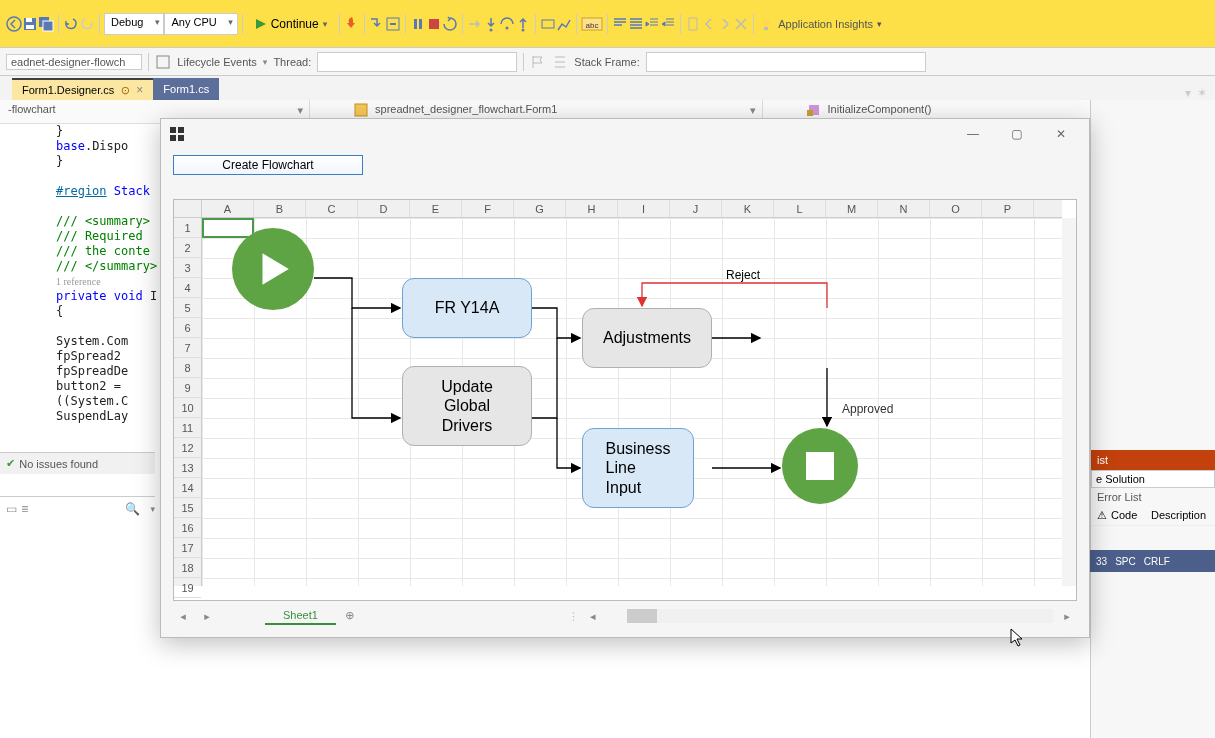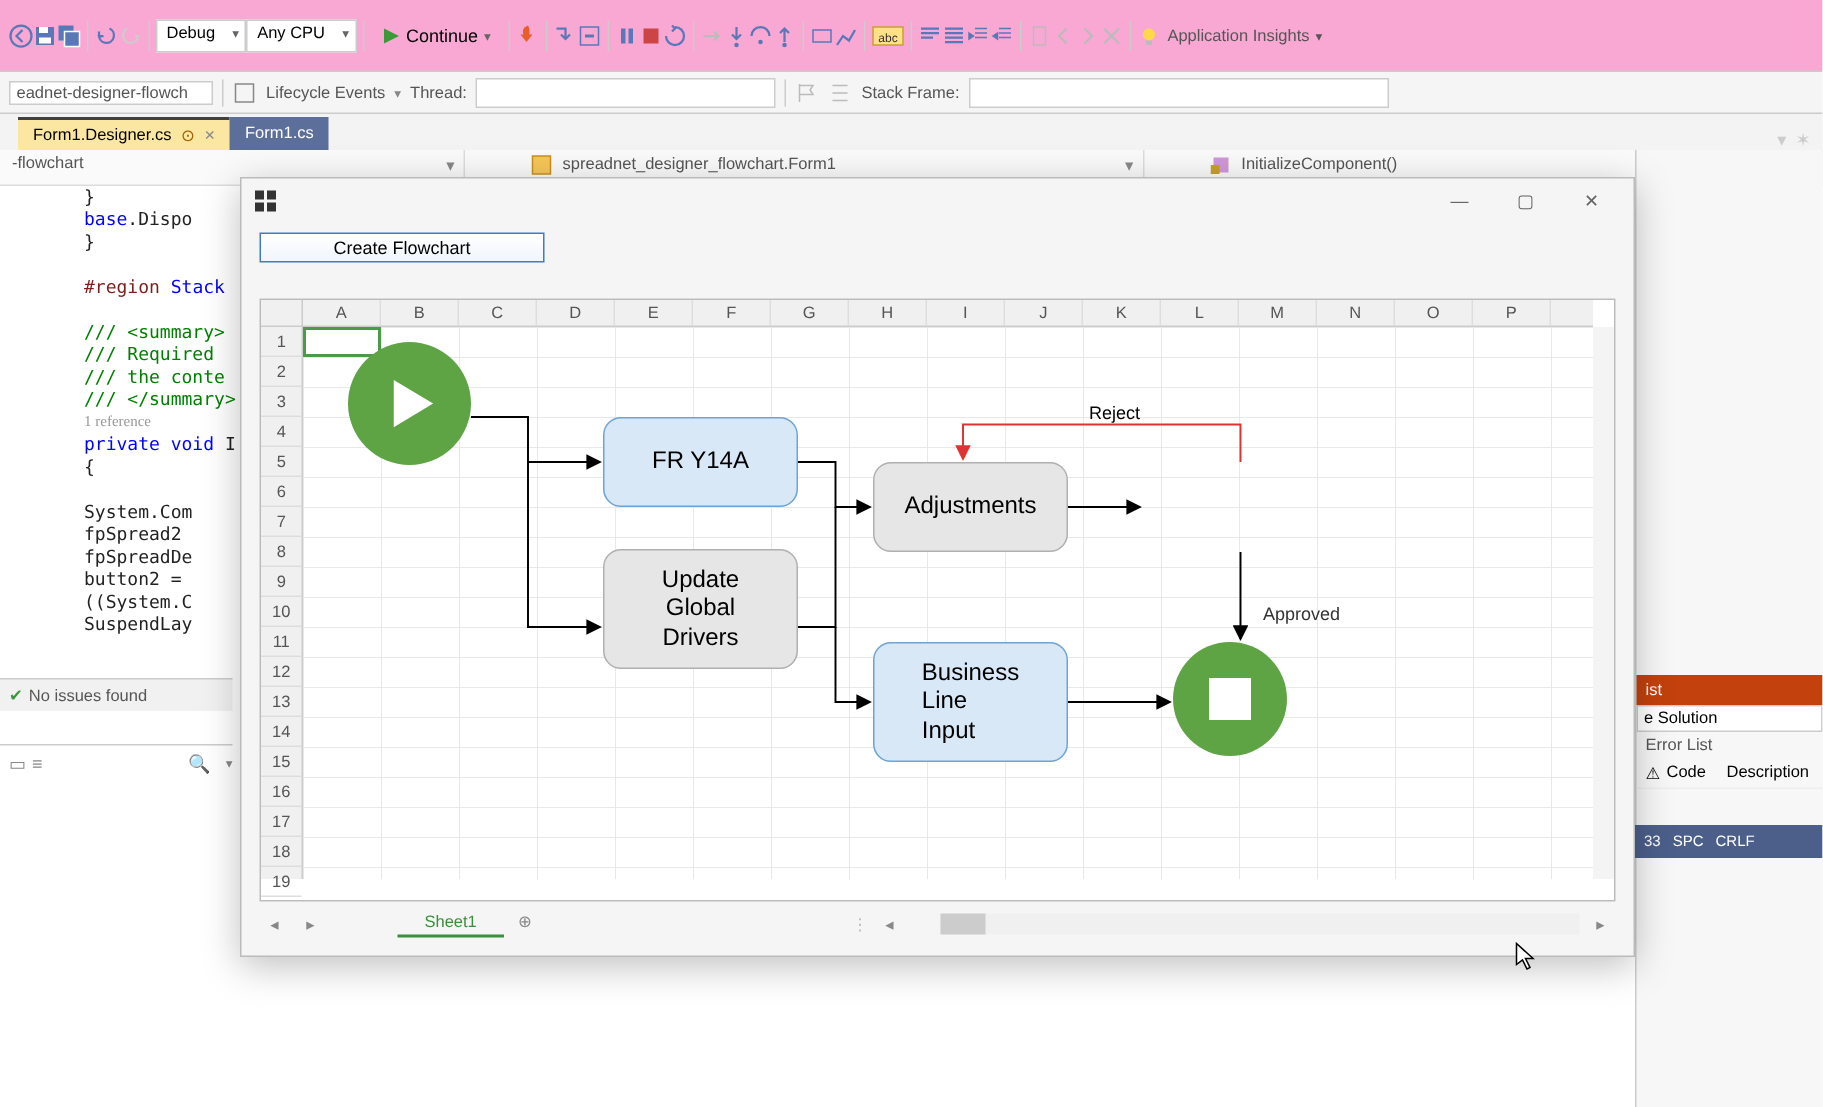--- a/index.html
+++ b/index.html
@@ -1,19 +1,19 @@
 <!DOCTYPE html>
 <html><head>
 <meta charset="utf-8">
 <style>
 * { box-sizing: border-box; margin: 0; padding: 0; }
 body { font-family: "Segoe UI", Tahoma, sans-serif; font-size: 12px; background: #fff; width: 1215px; height: 738px; overflow: hidden; position: relative; }
 
 
-.toolbar-top { height: 48px; background: #f9a8d4; border-bottom: 1px solid #ccc; display: flex; align-items: center; padding: 0 6px; gap: 0; }
+.toolbar-top { height: 48px; background: #fde047; border-bottom: 1px solid #ccc; display: flex; align-items: center; padding: 0 6px; gap: 0; }
 .toolbar-top .sep { width: 1px; height: 20px; background: #ccc; margin: 0 4px; }
 .tb-icon { width: 16px; height: 16px; display: inline-block; cursor: pointer; }
 .tb-combo { height: 22px; border: 1px solid #ccc; background: #fff; font-size: 11px; padding: 2px 20px 2px 6px; position: relative; cursor: pointer; }
 .tb-combo::after { content: "▾"; position: absolute; right: 4px; top: 3px; color: #666; font-size: 9px; }
 .tb-btn-continue { display: flex; align-items: center; gap: 4px; padding: 2px 8px; cursor: pointer; }
 .tb-btn-continue svg { width: 12px; height: 12px; }
 
 
 .toolbar-sub { height: 28px; background: #f5f5f5; border-bottom: 1px solid #ccc; display: flex; align-items: center; padding: 0 6px; gap: 6px; font-size: 11px; color: #555; }
 .sub-combo { height: 20px; border: 1px solid #ccc; background: #fff; padding: 1px 4px; min-width: 120px; }
@@ -30,21 +30,21 @@
 .nav-bar { height: 24px; background: #fafafa; border-bottom: 1px solid #ddd; display: flex; gap: 36px; }
 .nav-combo { flex: 1; border-right: 1px solid #ddd; padding: 3px 8px; font-size: 11px; color: #555; position: relative; cursor: pointer; overflow: hidden; white-space: nowrap; text-overflow: ellipsis; }
 .nav-combo::after { content: "▾"; position: absolute; right: 6px; top: 4px; color: #888; }
 .nav-icon { width: 14px; height: 14px; display: inline-block; vertical-align: middle; margin-right: 4px; }
 
 
 .code-area { position: absolute; top: 124px; left: 0; width: 305px; height: 340px; background: #fff; font-family: Consolas, monospace; font-size: 12px; line-height: 15px; padding-left: 56px; overflow: hidden; color: #222; }
 .code-area .kw { color: #0000ff; }
 .code-area .cm { color: #008000; }
 .code-area .ref { color: #999; font-size: 10px; font-family: "Segoe UI"; }
-.code-area .rg { color: #7f1d1d; }
+.code-area .rg { color: #0369a1; text-decoration: underline; }
 
 
 .status-frag { position: absolute; top: 452px; left: 0; width: 155px; height: 22px; background: #f1f1f1; border-top: 1px solid #ccc; font-size: 11px; color: #555; display: flex; align-items: center; padding-left: 6px; }
 
 
 .find-frag { position: absolute; top: 496px; left: 0; width: 155px; height: 24px; background: #fff; border-top: 1px solid #ccc; display: flex; align-items: center; gap: 4px; padding-left: 6px; }
 
 
 .right-strip { position: absolute; top: 100px; right: 0; width: 125px; height: 638px; background: #f7f7f7; border-left: 1px solid #ccc; font-size: 11px; }
 .right-strip .panel-hdr { background: #c2410c; color: #fff; padding: 4px 6px; }
@@ -85,21 +85,21 @@
 .fc-start svg { width: 42px; height: 42px; }
 .fc-end { width: 76px; height: 76px; border-radius: 50%; background: #5fa444; left: 580px; top: 210px; display: flex; align-items: center; justify-content: center; }
 .fc-end .sq { width: 28px; height: 28px; background: #fff; }
 .fc-box { border-radius: 12px; display: flex; align-items: center; justify-content: center; text-align: center; font-size: 16px; padding: 4px 8px; line-height: 1.2; }
 .fc-box.blue { background: #d9e8f7; border: 1px solid #6ea3d6; }
 .fc-box.gray { background: #e6e6e6; border: 1px solid #b0b0b0; }
 .fc-fr { left: 200px; top: 60px; width: 130px; height: 60px; }
 .fc-upd { left: 200px; top: 148px; width: 130px; height: 80px; }
 .fc-adj { left: 380px; top: 90px; width: 130px; height: 60px; }
 .fc-rev { left: 560px; top: 90px; width: 130px; height: 60px; }
-.fc-bli { left: 380px; top: 210px; width: 130px; height: 80px; }
+.fc-bli { left: 380px; top: 210px; width: 112px; height: 80px; }
 .fc-label { position: absolute; font-size: 12px; color: #333; }
 .fc-reject { left: 524px; top: 50px; color: #000; }
 .fc-approved { left: 640px; top: 184px; }
 
 svg.arrows { position: absolute; top: 0; left: 0; width: 100%; height: 100%; pointer-events: none; }
 </style>
 </head>
 <body>
 
 <div class="toolbar-top">

